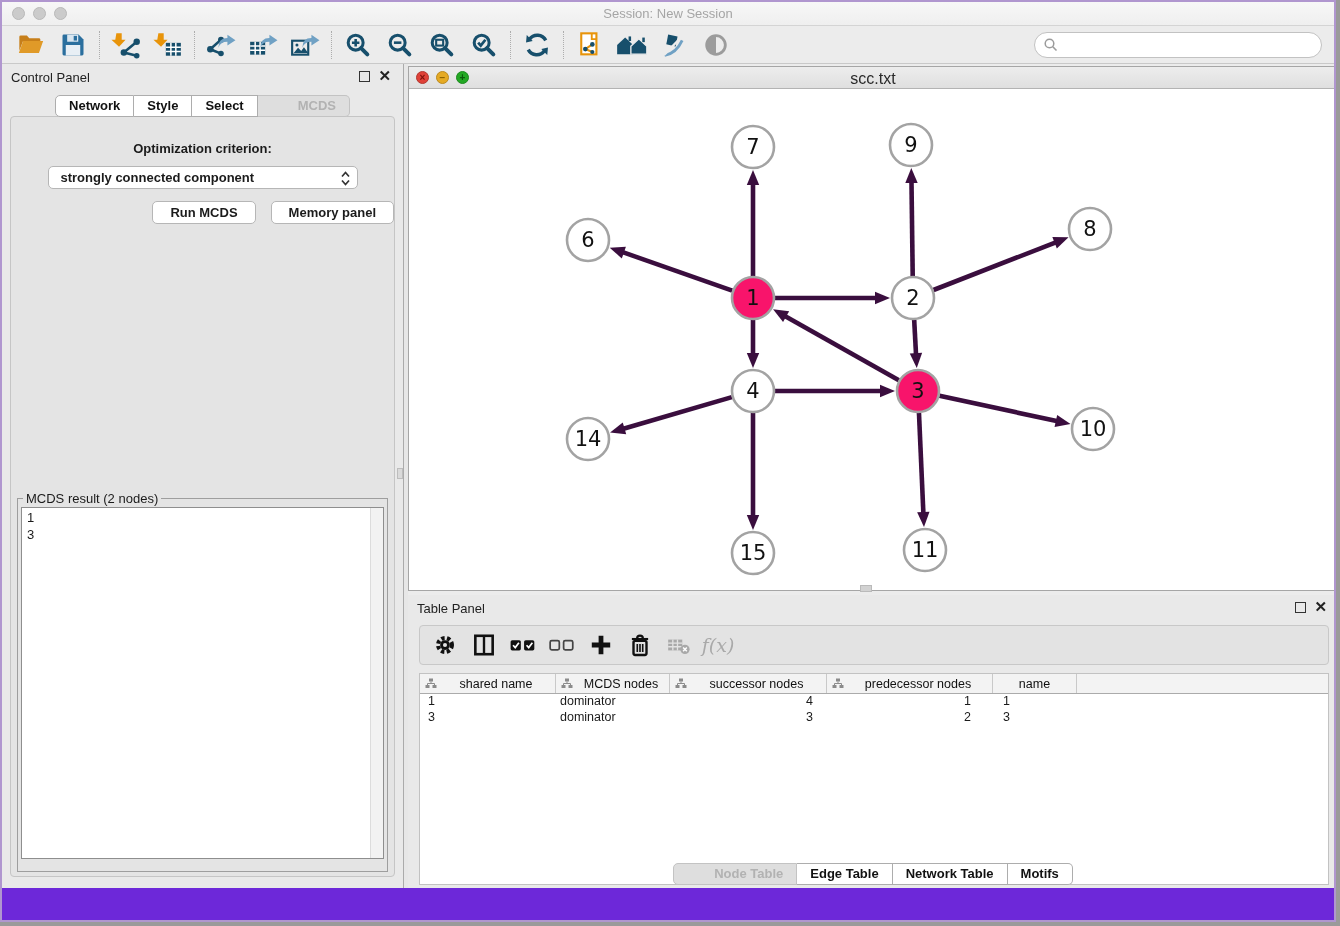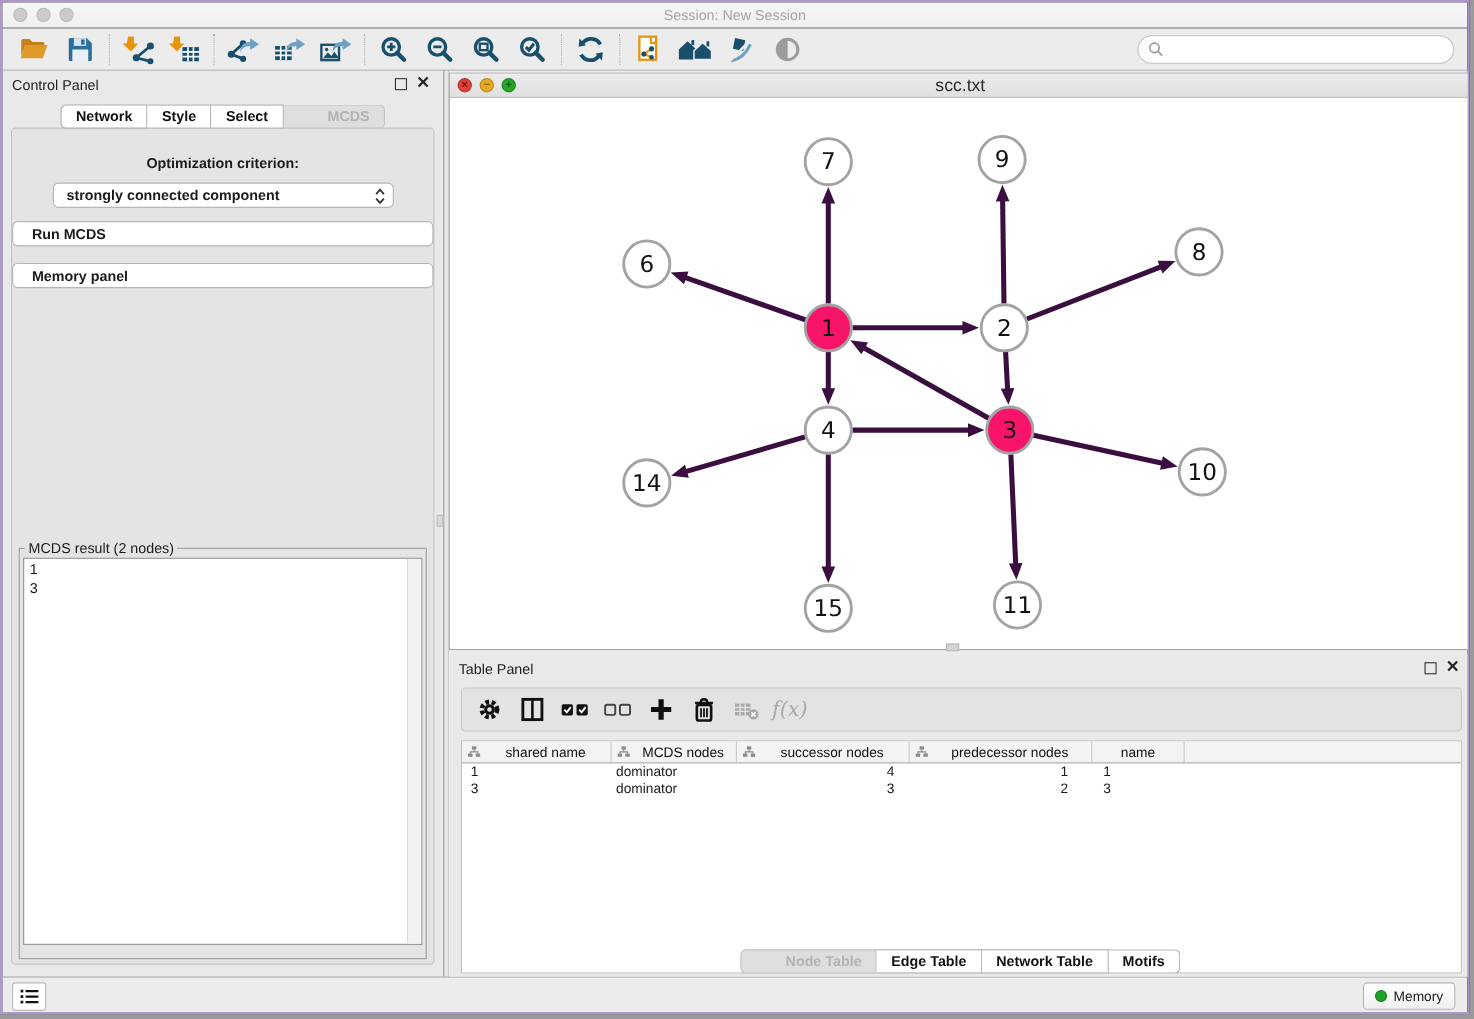--- a/index.html
+++ b/index.html
@@ -1,17 +1,17 @@
 <!DOCTYPE html>
 <html><head>
 <meta charset="utf-8">
 <style>
   html,body{margin:0;padding:0;background:#9a9a9a;}
   *{box-sizing:border-box;}
-  .window{position:relative;width:1336px;height:922px;border:2px solid #B096CF;background:#0f172a;
+  .window{position:relative;width:1336px;height:922px;border:2px solid #B096CF;background:#6d28d9;
     font-family:"Liberation Sans",sans-serif;color:#1b1b1b;overflow:hidden;}
 
   
   .titlebar{position:relative;height:24px;background:linear-gradient(#F7F7F7,#EFEFEF);border-bottom:1px solid #D4D4D4;}
   .traffic{position:absolute;left:10px;top:5px;display:flex;gap:8px;}
   .tdot{width:13px;height:13px;border-radius:50%;background:#CBCBCB;border:1px solid #B9B9B9;}
   .win-title{position:absolute;left:0;right:0;top:4px;text-align:center;font-size:13px;color:#A5A5A5;}
 
   
   .toolbar{position:relative;height:38px;display:flex;align-items:center;padding-left:8px;border-bottom:1px solid #C9C9C9;background:#ECECEC;}
@@ -31,21 +31,21 @@
   .tab{height:22px;line-height:20px;padding:0 13px;background:#fff;border:1px solid #ADADAD;border-left:none;
     font-size:13px;font-weight:600;color:#111;}
   .tab:first-child{border-left:1px solid #ADADAD;border-radius:5px 0 0 5px;}
   .tab:last-child{border-radius:0 5px 5px 0;}
   .tab.active{background:#DEDEDE;color:#B2B2B2;border-color:#C3C3C3;padding-left:40px;}
   .cp-body{position:absolute;left:8px;right:8px;top:52px;height:761px;background:#E4E4E4;border:1px solid #C5C5C5;border-radius:4px;}
   .opt-label{margin-top:24px;text-align:center;font-size:13px;font-weight:600;}
   .dropdown{position:relative;margin:10px auto 0;width:310px;height:23px;background:#fff;border:1px solid #B6B6B6;border-radius:5px;
     font-size:13px;font-weight:600;line-height:21px;padding-left:12px;}
   .dd-chev{position:absolute;right:6px;top:3px;}
-  .btn-row{display:flex;justify-content:flex-end;gap:15px;margin-top:12px;flex-direction:column;}
+  .btn-row{display:flex;justify-content:flex-end;gap:15px;margin-top:12px;}
   .pbtn{height:23px;line-height:21px;padding:0 17px;background:#fff;border:1px solid #B6B6B6;border-radius:5px;font-size:13px;font-weight:600;}
   .result-group{position:absolute;left:6px;right:6px;top:374px;height:381px;border:1px solid #9E9E9E;margin:0;padding:1px 3px 3px 3px;}
   .result-group legend{font-size:13px;padding:0 3px;margin-left:2px;}
   .result-box{position:relative;width:100%;height:352px;background:#fff;border:1px solid #8E8E8E;overflow:hidden;}
   .result-box pre{margin:0;padding:1px 5px;font-family:"Liberation Sans",sans-serif;font-size:13px;line-height:17px;}
   .result-scroll{position:absolute;right:0;top:0;bottom:0;width:13px;background:#F2F2F2;border-left:1px solid #DCDCDC;}
 
   .v-splitter{position:absolute;left:401px;top:0;width:5px;height:824px;background:#E7E7E7;border-left:1px solid #ABABAB;}
   .v-handle{position:absolute;left:-7px;top:404px;width:6px;height:11px;background:#DADADA;border:1px solid #BDBDBD;}
 
@@ -534,31 +534,13 @@
         <div class="tp-tabs" id="tp-tabs">
             <div class="tab active">Node Table</div>
             <div class="tab">Edge Table</div>
             <div class="tab">Network Table</div>
             <div class="tab">Motifs</div>
           </div>
       </div>
     </div>
   </div>
 
-  <div class="status-bar">
-    <div class="list-btn">
-      <svg width="20" height="18" viewBox="0 0 24 20">
-          <g fill="#111">
-            <rect x="2" y="2.5" width="3" height="3"></rect>
-            <rect x="2" y="8.5" width="3" height="3"></rect>
-            <rect x="2" y="14.5" width="3" height="3"></rect>
-          </g>
-          <g stroke="#111" stroke-width="2.6">
-            <path d="M7.5 4 h14 M7.5 10 h14 M7.5 16 h14"></path>
-          </g>
-        </svg>
-    </div>
-    <div class="mem-btn">
-      <span class="mem-dot"></span>
-      <span>Memory</span>
-    </div>
-  </div>
 </div>
 
 </body></html>

